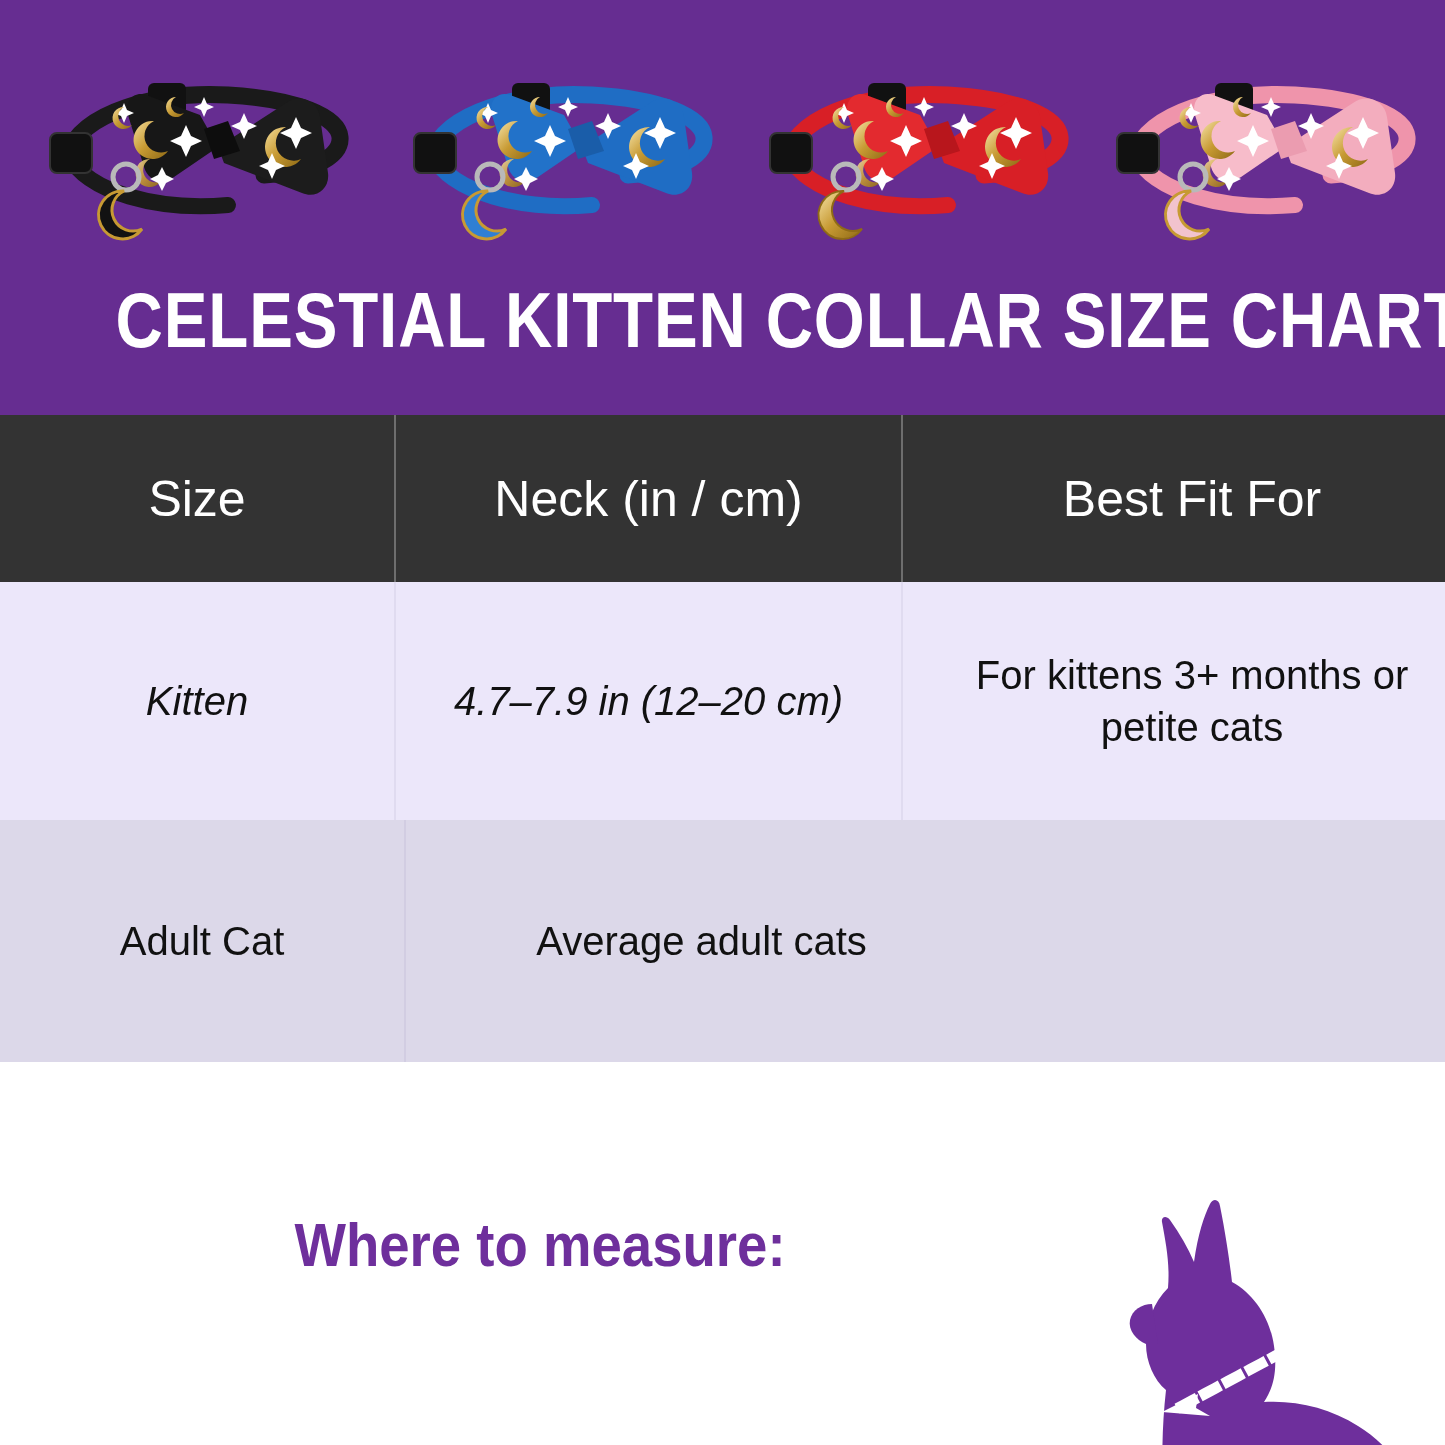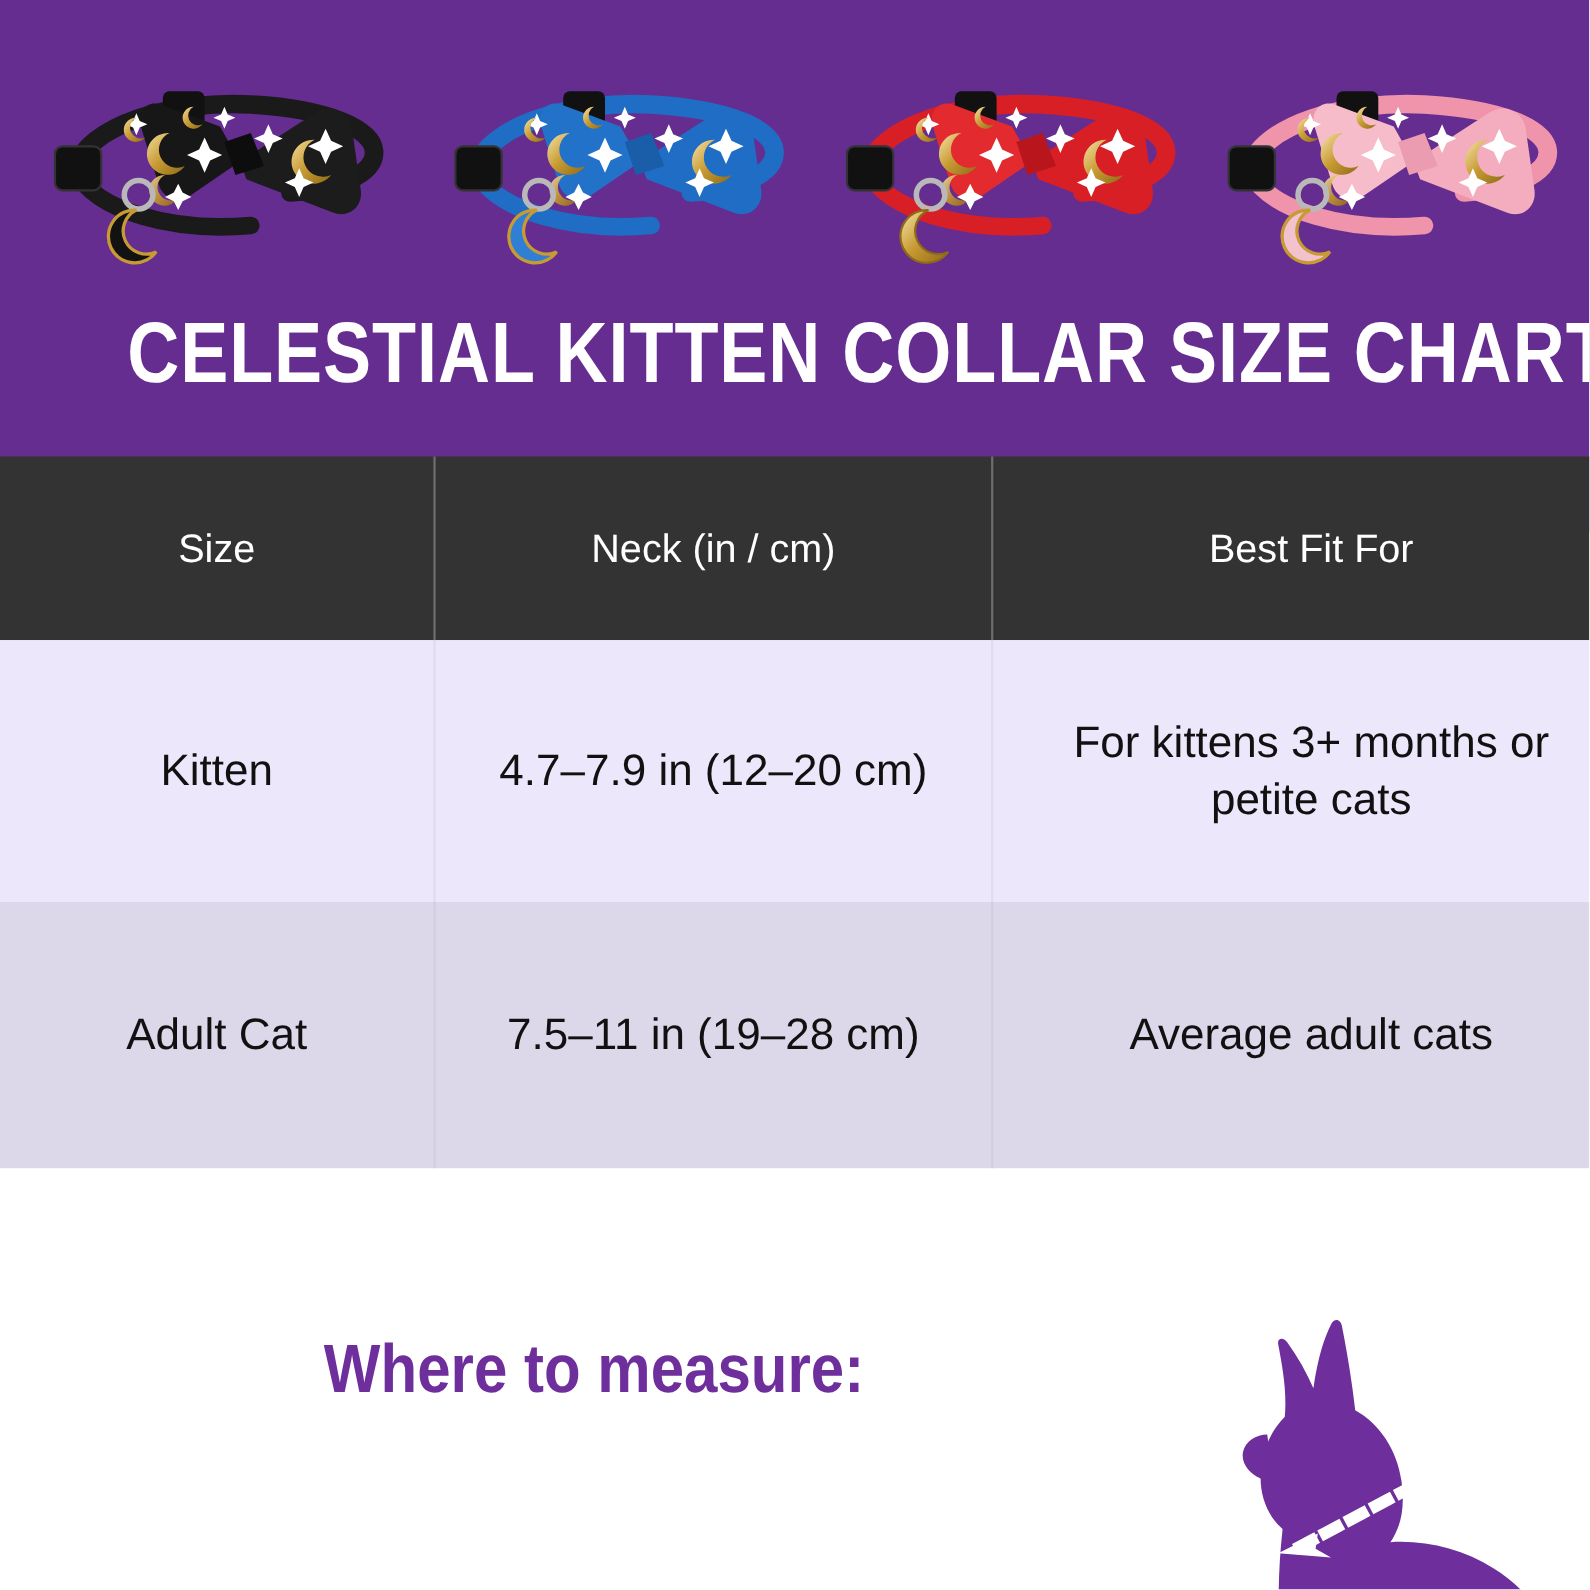--- a/index.html
+++ b/index.html
@@ -95,31 +95,32 @@
     text-align: center;
     box-sizing: border-box;
     padding: 6px 14px;
   }
   .col-1 { width: 406px; }
   .col-2 { width: 520px; }
   .col-3 { width: 519px; margin-left: 36px; }
 
   .thead .tcell {
     color: #ffffff;
-    font-size: 36px;
+    font-size: 50px;
     font-weight: 400;
   }
   .thead .col-1,
   .thead .col-2 {
     border-right: 2px solid #6e6e6e;
   }
 
   .trow-body-a .col-1,
   .trow-body-a .col-2 {
     border-right: 2px solid #e0dbf0;
+    font-style: italic;
   }
   .trow-body-b .col-1,
   .trow-body-b .col-2 {
     border-right: 2px solid #d2cde2;
   }
 
   .tbody-cell {
     color: #111111;
     font-size: 40px;
     font-weight: 400;
@@ -359,21 +360,20 @@
     </div>
 
     <div class="trow trow-body-a">
       <div class="tcell col-1 tbody-cell">Kitten</div>
       <div class="tcell col-2 tbody-cell">4.7–7.9 in (12–20 cm)</div>
       <div class="tcell col-3 tbody-cell">For kittens 3+ months or petite cats</div>
     </div>
 
     <div class="trow trow-body-b">
       <div class="tcell col-1 tbody-cell">Adult Cat</div>
-      <div class="tcell col-2 tbody-cell">7.5–11 in (19–28 cm)</div>
       <div class="tcell col-3 tbody-cell">Average adult cats</div>
     </div>
 
   </div>
 
   <div class="measure">
 
     <div class="measure-title">Where to measure:</div>
 
     <div class="cat-wrap">

